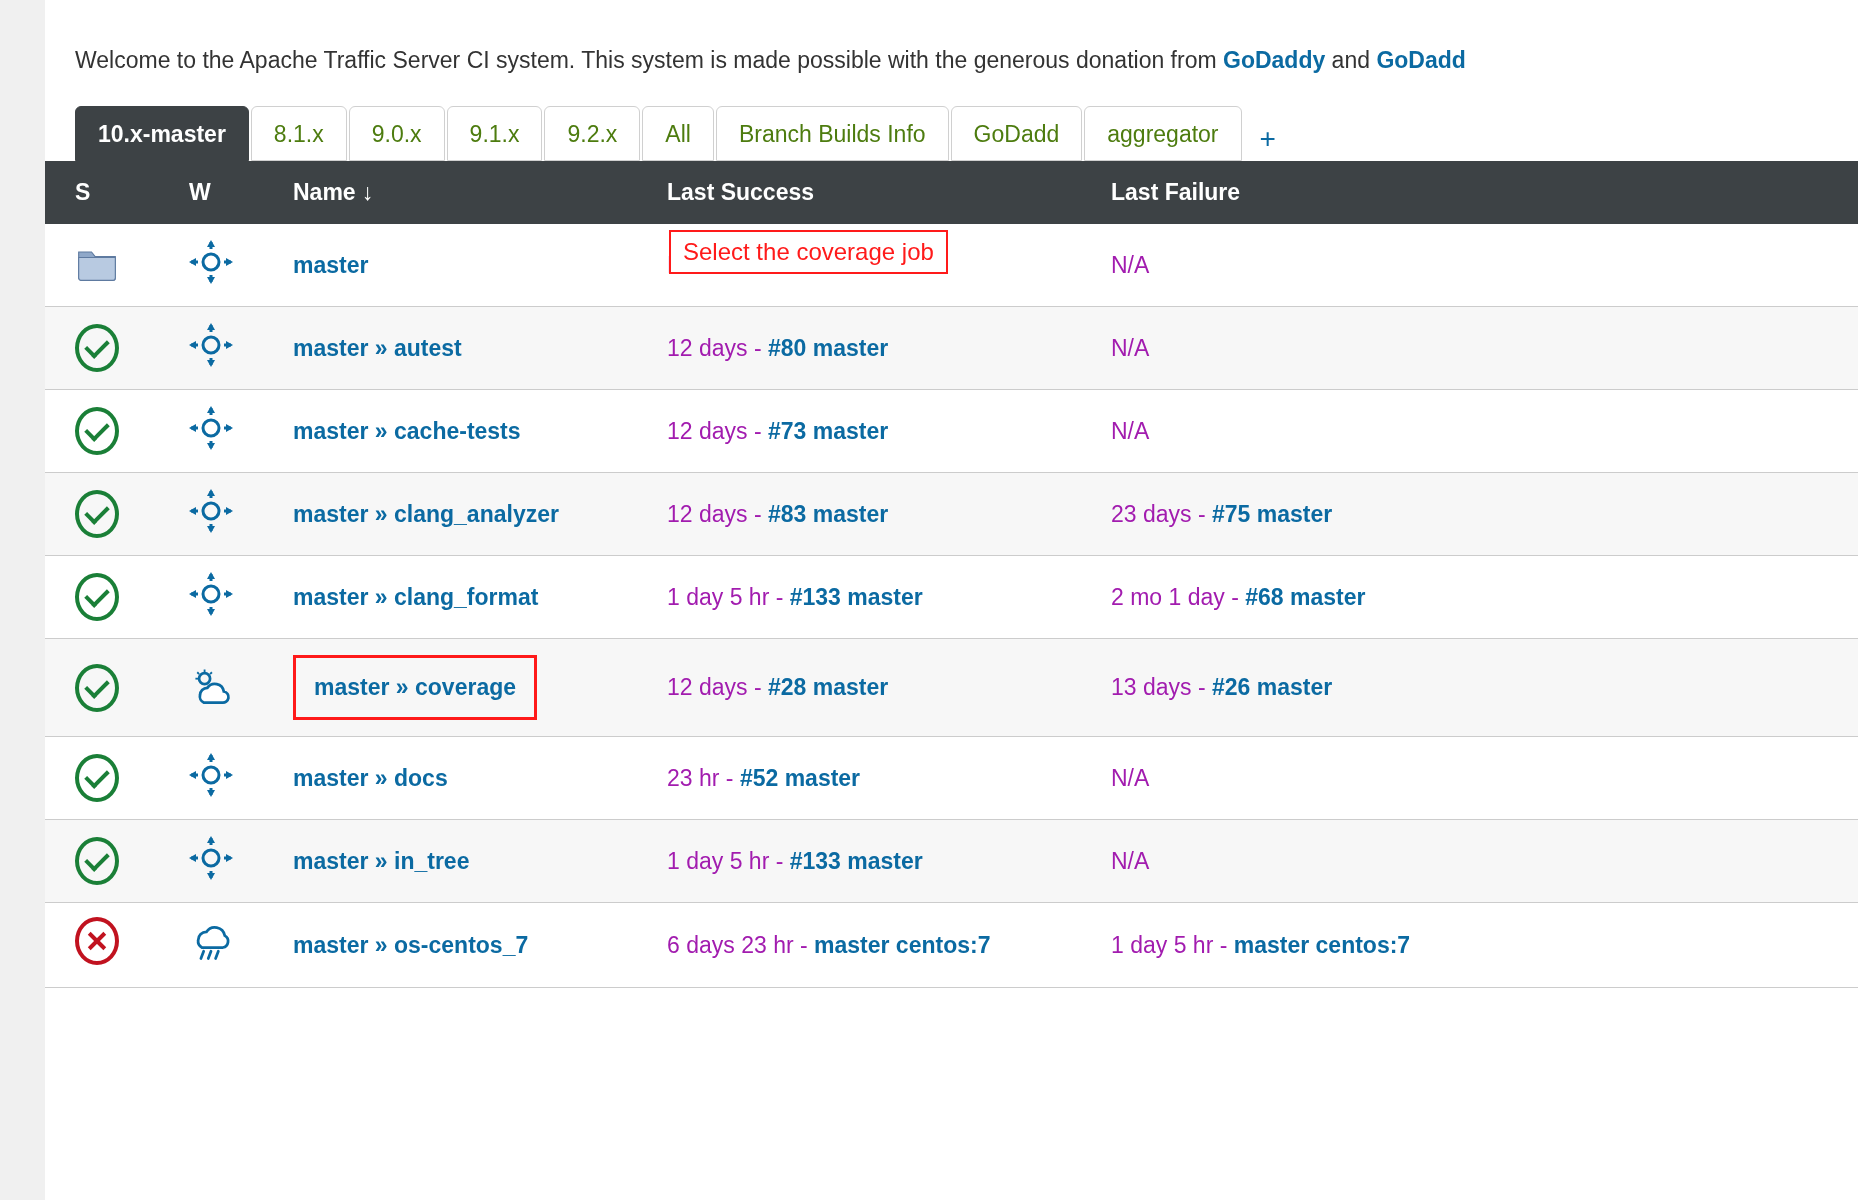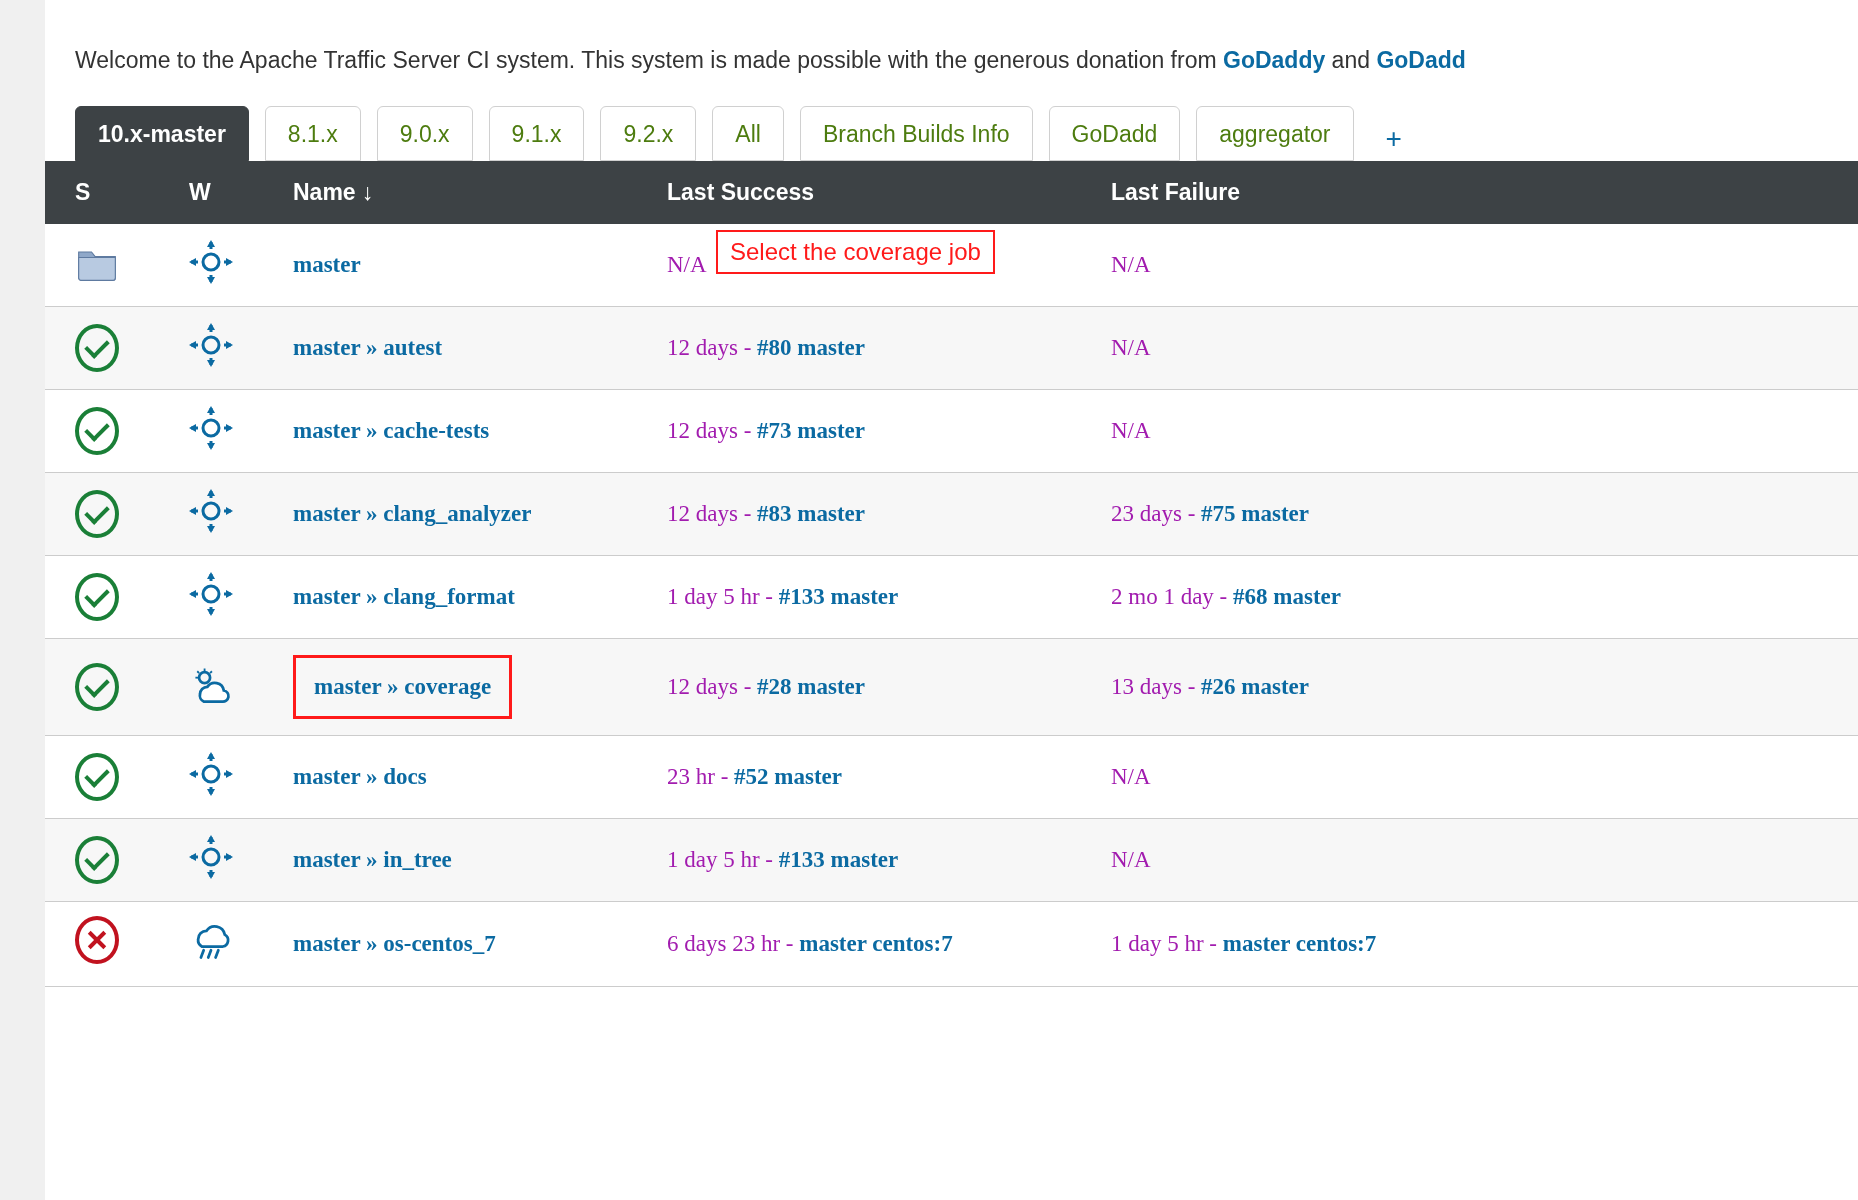--- a/index.html
+++ b/index.html
@@ -1,28 +1,28 @@
 <!DOCTYPE html>
 <html><head>
 <meta charset="utf-8">
 <style>
   html,body{margin:0;padding:0;font-family:-apple-system,BlinkMacSystemFont,"Segoe UI",Helvetica,Arial,sans-serif;color:#333;background:#f0f0f0;}
   .page{background:#fff;margin:0 0 0 45px;min-height:100vh;padding:0 0 40px 0;overflow:hidden;}
   .intro{font-size:23px;color:#333;padding:44px 30px 30px 30px;line-height:1.4;}
   .intro b{font-weight:400;}
   .intro a{color:#0b6aa2;text-decoration:none;margin-top:43px;}
 
-  .tabs{display:flex;align-items:flex-end;padding-left:30px;gap:16px;}
+  .tabs{display:flex;align-items:flex-end;padding-left:30px;gap:2px;}
   .tab{border:1px solid #d0d0d0;border-radius:6px 6px 0 0;background:#fff;padding:14px 22px 12px 22px;font-size:23px;color:#4d7c0f;cursor:pointer;font-weight:500;}
   .tab.active{background:#3d4245;color:#fff;border-color:#3d4245;font-weight:700;}
   .tab.plus{font-size:28px;padding:8px 16px 6px 16px;color:#0b6aa2;border:none;}
 
   table.jobs{width:100%;border-collapse:collapse;}
   thead th{background:#3d4245;color:#fff;font-weight:700;text-align:left;font-size:23px;padding:18px 12px;}
-  tbody td{border-bottom:1px solid #ccc;padding:16px 12px;font-size:23px;vertical-align:middle;font-family:Liberation Serif, serif;}
+  tbody td{border-bottom:1px solid #ccc;padding:16px 12px;font-size:23px;vertical-align:middle;}
   tbody tr:nth-child(even) td{background:#f7f7f7;}
   .col-S{width:90px;padding-left:30px !important;}
   .col-W{width:80px;}
   .col-Name{width:350px;}
   .col-LS{width:420px;margin-top:15px;}
   .col-LF{}
   th.col-S{padding-left:40px;}
   .arrow-down::after{content:" ↓";}
 
   a.link{color:#0b6aa2;text-decoration:none;font-weight:600;}
@@ -289,13 +289,13 @@
               </svg>
             </span></td>
           <td class="col-Name"><a href="#" class="link">master » os-centos_7</a></td>
           <td class="col-LS"><span><span class="muted">6 days 23 hr - </span><a href="#" class="link">master centos:7</a></span></td>
           <td class="col-LF"><span><span class="muted">1 day 5 hr - </span><a href="#" class="link">master centos:7</a></span></td>
         </tr>
       </tbody>
   </table>
 </div>
 
-<div class="annotation" id="anno" style="left: 716px; top: 230px;">Select the coverage job</div>
+<div class="annotation" id="anno" style="left: 669px; top: 230px;">Select the coverage job</div>
 
 </body></html>

